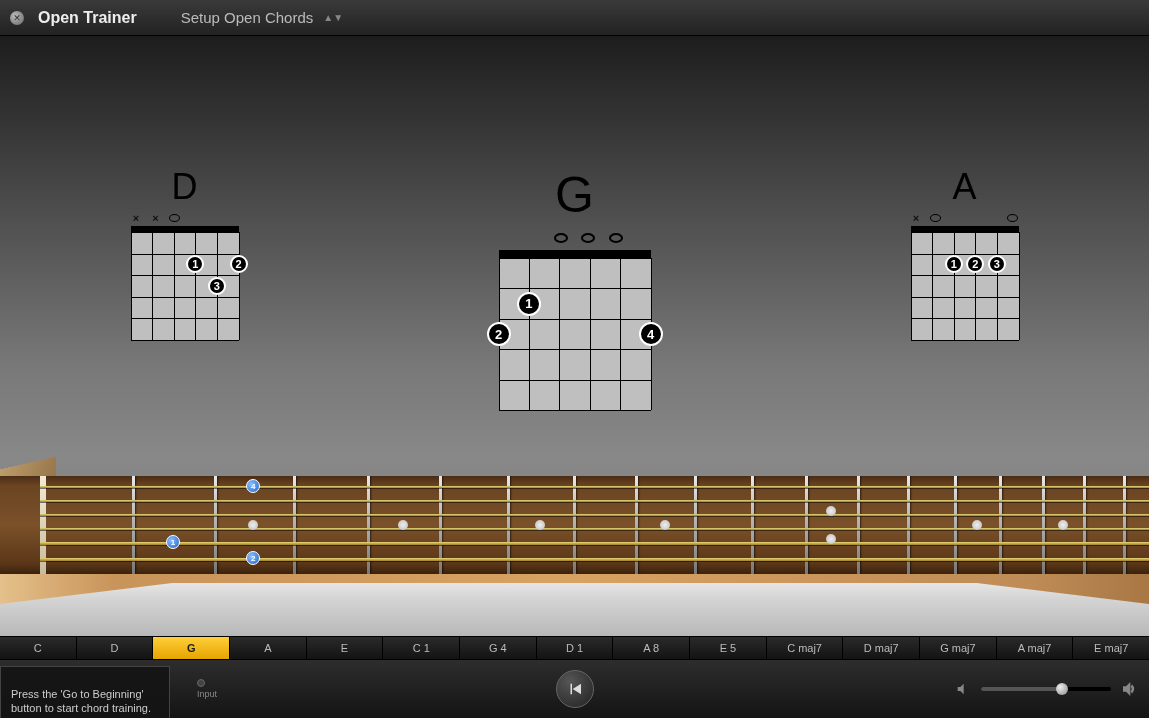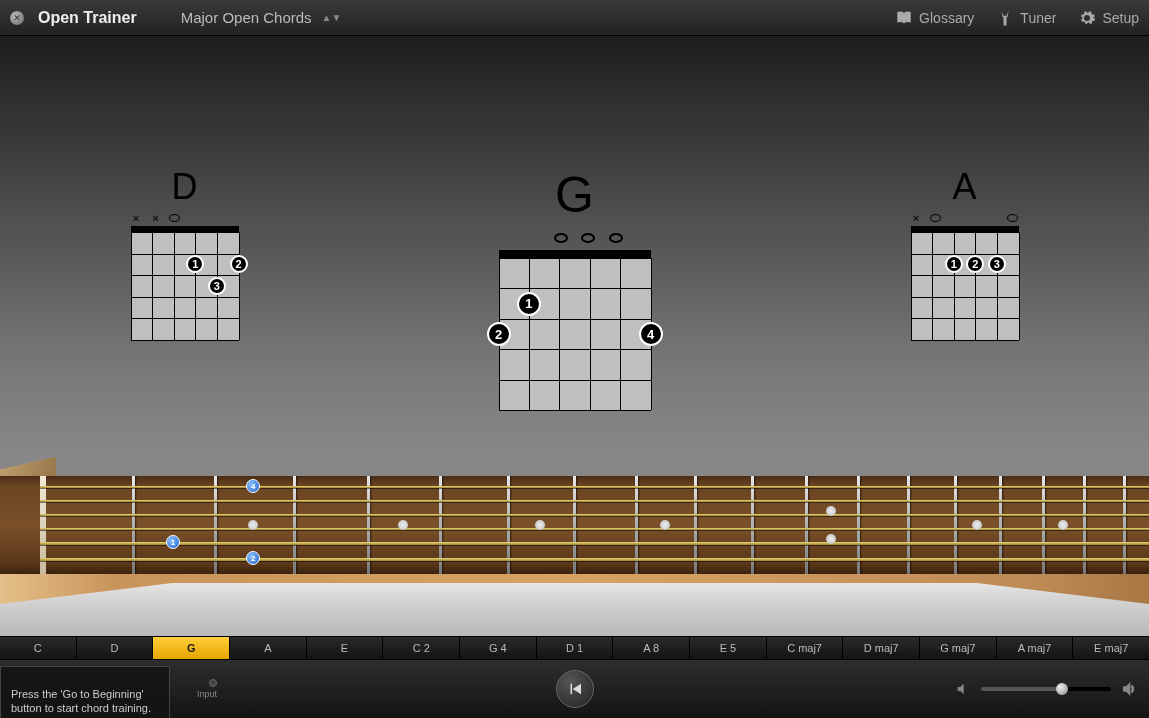--- a/index.html
+++ b/index.html
@@ -79,21 +79,21 @@
 
   
   .chord-tabs { height:24px; background:linear-gradient(#2a2a2a,#131313); border-top:1px solid #000; border-bottom:1px solid #000; display:flex; }
   .chord-tab { flex:1; border-right:1px solid #000; text-align:center; font-size:11px; color:#bbb; line-height:23px; cursor:pointer; }
   .chord-tab:last-child { border-right:none; }
   .chord-tab.active { background:linear-gradient(#ffcf3a,#e6a400); color:#1a1a1a; font-weight:600; }
 
   
   .bottombar { height:58px; background:linear-gradient(#2d2d2d,#141414); display:flex; align-items:center; padding:0 12px; gap:20px; position:relative; }
   .hint-bubble { position:absolute; left:0; top:6px; background:rgba(20,20,20,.9); border:1px solid #444; border-radius:0; padding:20px 10px; font-size:11px; color:#ccc; line-height:1.3; max-width:170px; }
-  .input-indicator { display:flex; flex-direction:column; align-items:flex-end; gap:2px; color:#888; font-size:9px; margin-left:185px; }
+  .input-indicator { display:flex; flex-direction:column; align-items:flex-start; gap:2px; color:#888; font-size:9px; margin-left:185px; }
   .input-indicator .led { width:8px; height:8px; border-radius:50%; background:#444; border:1px solid #666; }
   .playbtn-wrap { position:absolute; left:50%; transform:translateX(-50%); }
   .playbtn { width:38px; height:38px; border-radius:50%; background:radial-gradient(circle at 35% 30%, #555,#222); border:1px solid #666; display:flex; align-items:center; justify-content:center; cursor:pointer; }
   .playbtn svg { width:18px; height:18px; fill:#ddd; }
   .vol-group { position:absolute; right:12px; display:flex; align-items:center; gap:10px; }
   .vol-group svg { width:16px; height:16px; fill:#888; }
   .slider { width:130px; height:4px; background:#000; border-radius:2px; position:relative; }
   .slider .fill { position:absolute; left:0; top:0; bottom:0; width:62%; background:#555; border-radius:2px; }
   .slider .thumb { position:absolute; left:62%; top:50%; transform:translate(-50%,-50%); width:12px; height:12px; border-radius:50%; background:radial-gradient(circle at 35% 35%, #eee,#888); }
 
@@ -102,44 +102,24 @@
   .x-mark { font-weight:700; }
 </style>
 </head>
 <body>
 
 <div class="app">
   <div class="topbar">
     <div class="close-btn">✕</div>
     <div class="app-title">Open Trainer</div>
     <div class="lesson-select">
-      <span>Major Open Chords</span>
+      <span>Setup Open Chords</span>
       <span class="chev">▲▼</span>
     </div>
     <div class="spacer"></div>
-    <div class="top-links">
-      <div class="top-link">
-        <svg viewBox="0 0 24 24">
-            <path d="M3 4c3-1 6-1 9 1 3-2 6-2 9-1v14c-3-1-6-1-9 1-3-2-6-2-9-1V4z"></path>
-          </svg>
-        <span>Glossary</span>
-      </div>
-      <div class="top-link">
-        <svg viewBox="0 0 24 24">
-            <path d="M7 2l3 7h4l3-7-2 9h-1v11h-4V11h-1L7 2z"></path>
-          </svg>
-        <span>Tuner</span>
-      </div>
-      <div class="top-link">
-        <svg viewBox="0 0 24 24">
-            <path d="M12 8a4 4 0 100 8 4 4 0 000-8zm9 4l2 1-1 3-2-.5a9 9 0 01-1.5 1.5l.5 2-3 1-1-2a9 9 0 01-2 0l-1 2-3-1 .5-2A9 9 0 017 16.5L5 17l-1-3 2-1a9 9 0 010-2l-2-1 1-3 2 .5A9 9 0 018.5 6L8 4l3-1 1 2a9 9 0 012 0l1-2 3 1-.5 2A9 9 0 0119.5 7.5L21.5 7l1 3-2 1a9 9 0 010 2z"></path>
-          </svg>
-        <span>Setup</span>
-      </div>
-    </div>
   </div>
 
   <div class="stage">
     <div class="chord-row">
       <div class="chord-block side">
         <div class="chord-name">D</div>
         <div class="diagram">
             <div class="markers-row">
               <span class="x-mark">×</span>
               <span class="x-mark">×</span>
@@ -275,21 +255,21 @@
       <div class="bodyarea"></div>
     </div>
   </div>
 
   <div class="chord-tabs">
       <div class="chord-tab">C</div>
       <div class="chord-tab">D</div>
       <div class="chord-tab active">G</div>
       <div class="chord-tab">A</div>
       <div class="chord-tab">E</div>
-      <div class="chord-tab">C 2</div>
+      <div class="chord-tab">C 1</div>
       <div class="chord-tab">G 4</div>
       <div class="chord-tab">D 1</div>
       <div class="chord-tab">A 8</div>
       <div class="chord-tab">E 5</div>
       <div class="chord-tab">C maj7</div>
       <div class="chord-tab">D maj7</div>
       <div class="chord-tab">G maj7</div>
       <div class="chord-tab">A maj7</div>
       <div class="chord-tab">E maj7</div>
     </div>

